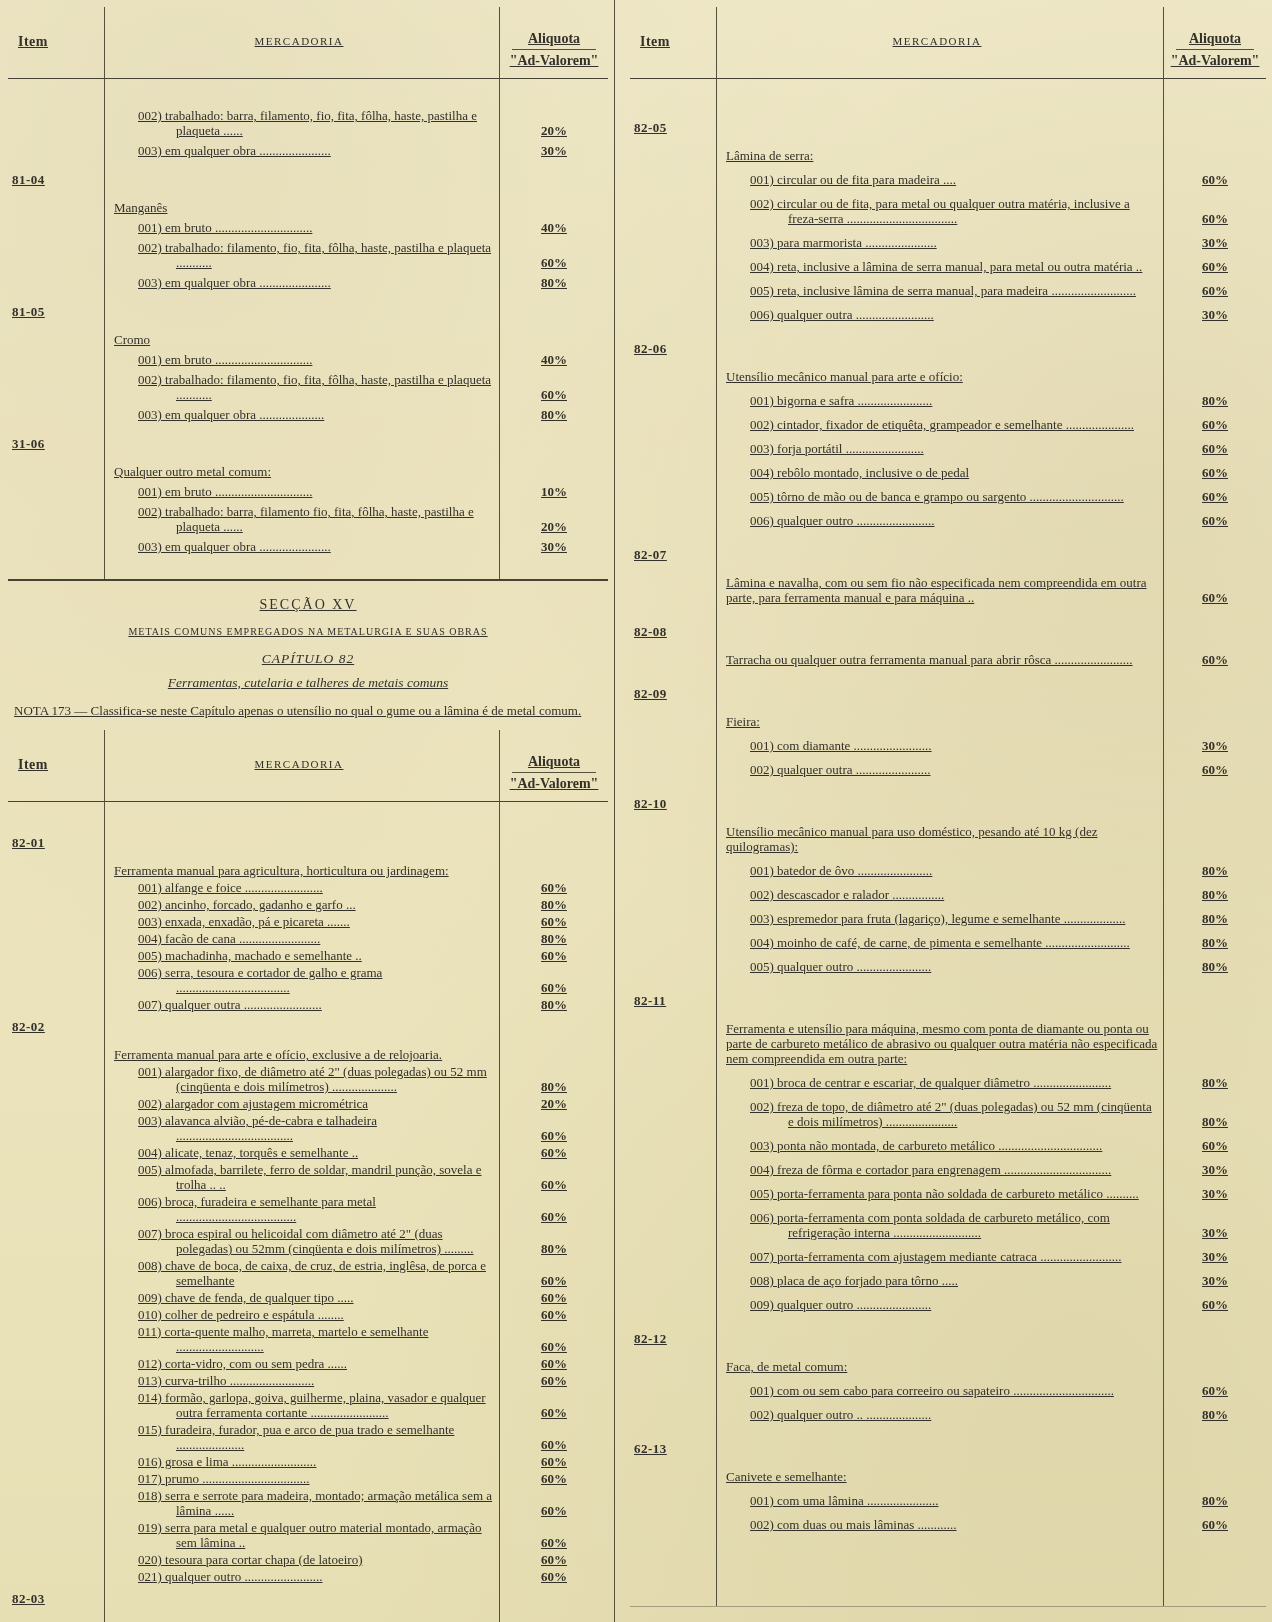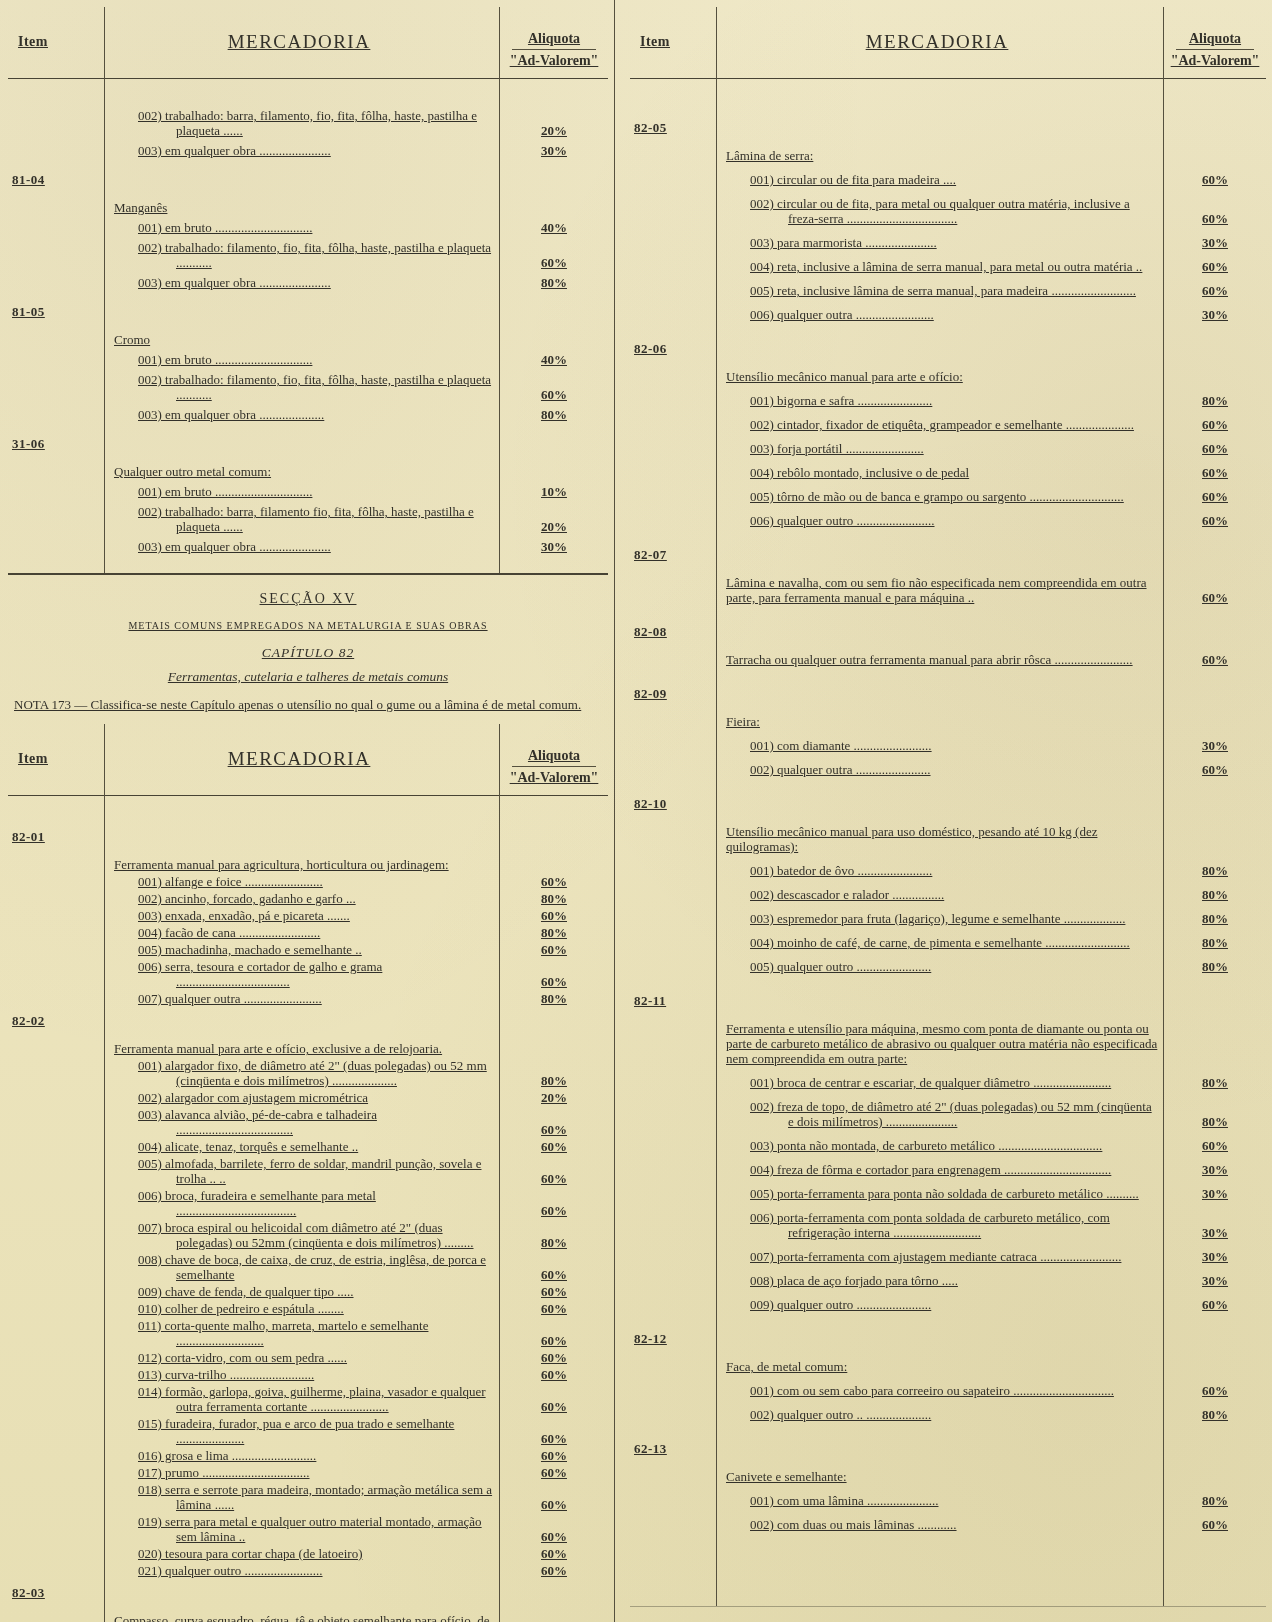--- a/index.html
+++ b/index.html
@@ -27,27 +27,27 @@
   .ttable { position:relative; }
   .vline { position:absolute; top:0; bottom:0; width:1px; background:#55503e; }
   .t-left  .v1 { left:96px; }
   .t-left  .v2 { right:108px; }
   .t-right .v1 { left:86px; }
   .t-right .v2 { right:102px; }
 
   .thead { display:flex; min-height:72px; border-bottom:1.5px solid #45413299; border-bottom-color:#474334; padding:4px 0 6px; }
   .thead .c-item { width:96px; display:flex; align-items:center; padding-left:10px; font-size:14px; }
   .t-right .thead .c-item { width:86px; }
-  .thead .c-desc { flex:1; display:flex; align-items:center; justify-content:center; letter-spacing:1.5px; font-size:19px; }
+  .thead .c-desc { flex:1; display:flex; align-items:center; justify-content:center; letter-spacing:1.5px; font-size:11px; }
   .thead .c-rate { width:108px; display:flex; flex-direction:column; justify-content:space-between; text-align:center; padding:4px 2px; font-size:14px; }
   .t-right .thead .c-rate { width:102px; }
   .alq-rule { height:1px; background:#55503e; margin:3px 10px; }
 
   .tbody { position:relative; }
-  .t1 .tbody { padding-top:24px; padding-bottom:14px; }
+  .t1 .tbody { padding-top:24px; padding-bottom:20px; }
   .t2 .tbody { padding-top:26px; padding-bottom:10px; }
   .t3 .tbody { padding-top:22px; padding-bottom:10px; }
 
   .trow { display:flex; }
   .c-item { width:96px; padding-left:4px; font-weight:bold; letter-spacing:0.5px; }
   .t-right .c-item { width:86px; }
   .c-desc { flex:1; padding-right:6px; text-align:left; }
   .c-rate { width:108px; text-align:center; align-self:flex-end; font-weight:bold; }
   .t-right .c-rate { width:102px; }
   .trow.head .c-desc { padding-left:10px;margin-top:28px; }

